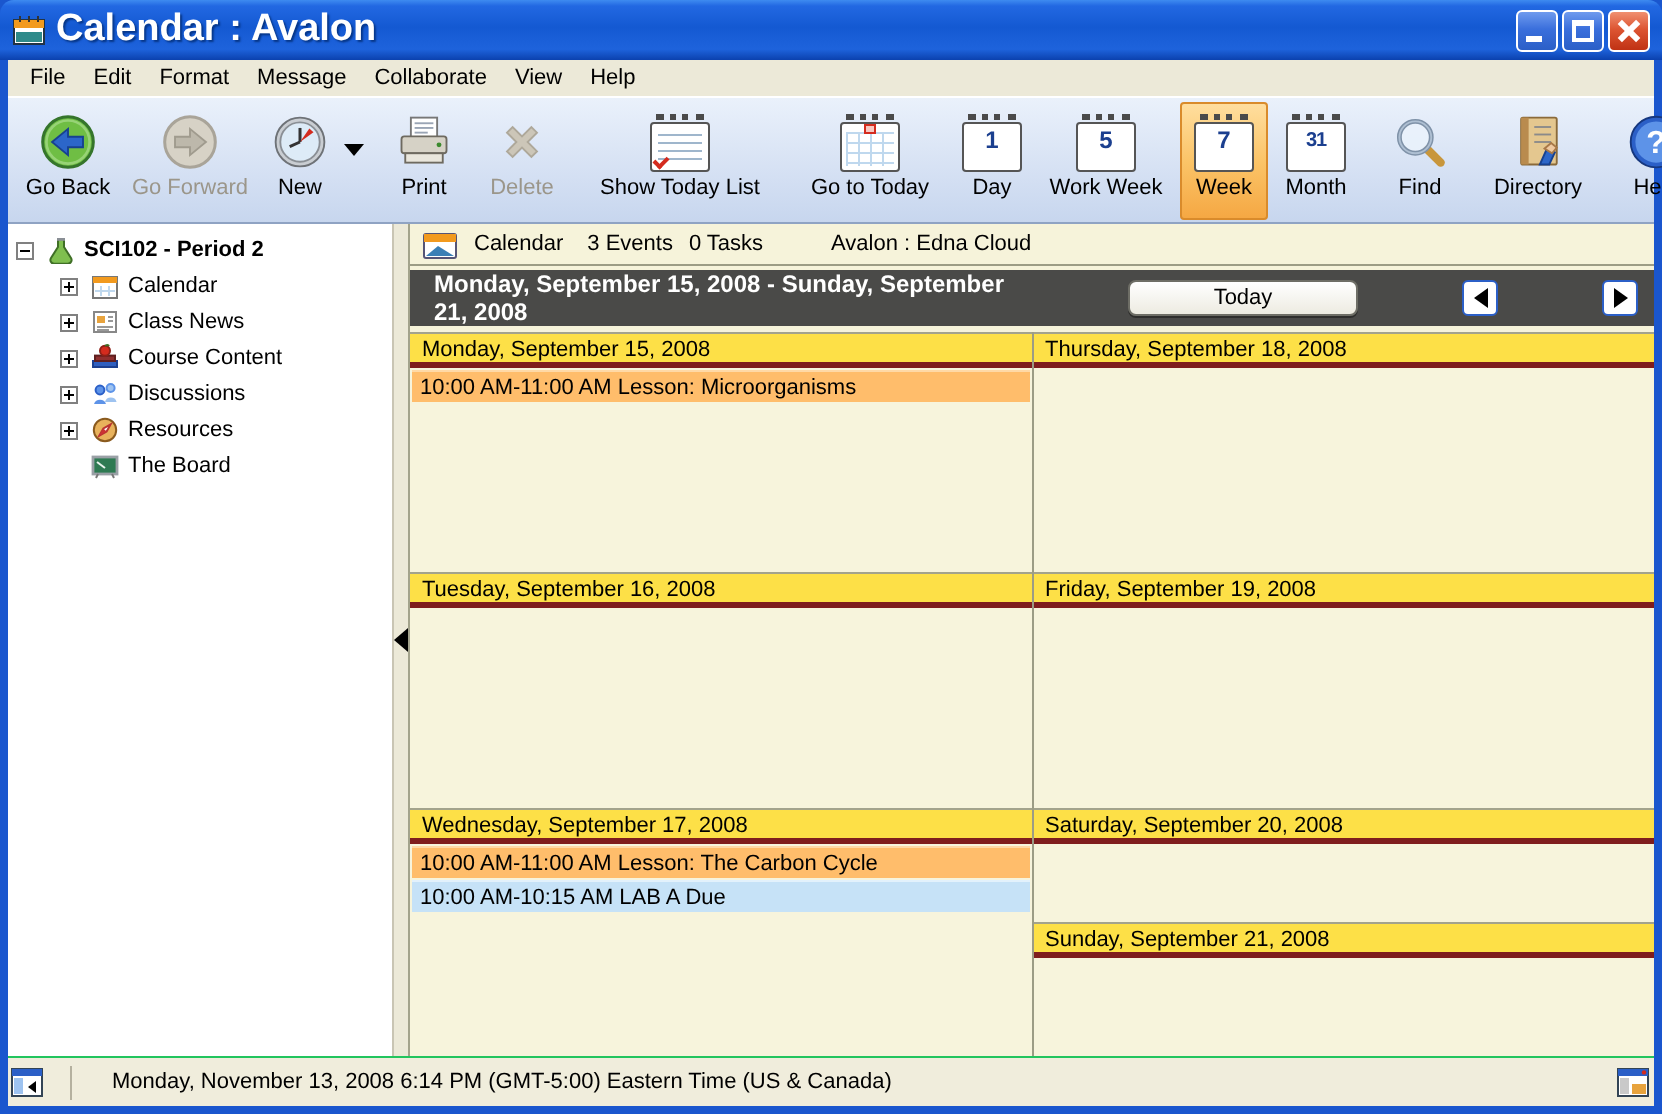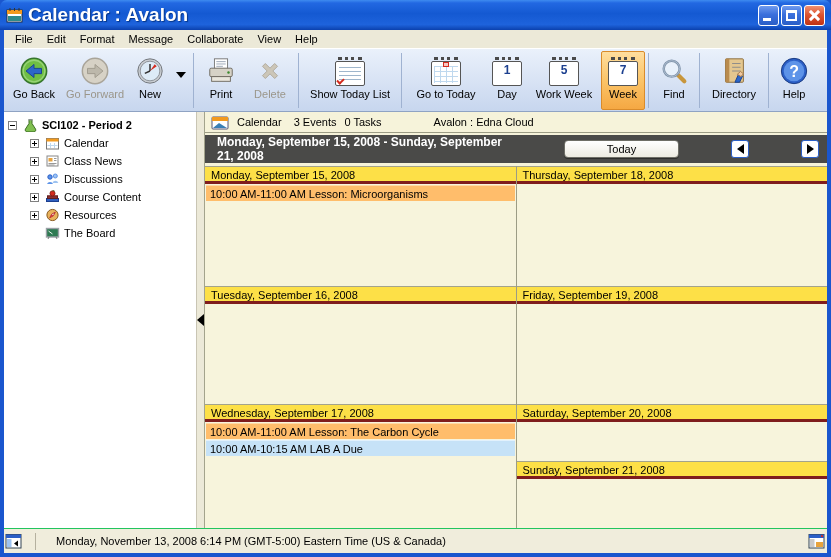--- a/index.html
+++ b/index.html
@@ -69,21 +69,21 @@
   .tree-child { padding-left:22px; margin-top:2px; }
 
   .splitter { flex:0 0 8px; background:#ECE9D8; border-left:1px solid #C9C5B4; position:relative; }
   .splitter .tri-left { position:absolute; top:50%; left:0; margin-top:-6px; width:0; height:0;
     border-top:6px solid transparent; border-bottom:6px solid transparent; border-right:7px solid #000; }
 
   .content { flex:1; display:flex; flex-direction:column; background:#F6F3DA; border-left:1px solid #A3A38C; min-width:0; }
 
   .infobar { flex:0 0 21px; display:flex; align-items:center; gap:8px; padding:0 6px; background:#F6F3DA; border-bottom:1px solid #9C9C85; }
   .infobar .ib-icon { width:18px; height:15px; }
-  .infobar .acct { margin-left:44px; }
+  .infobar .acct { margin-left:26px; }
   .infobar .cnt { margin-left:4px; }
 
   .rangebar { flex:0 0 27px; margin-top:2px; background:#4A4A48; display:flex; align-items:center; padding:0 8px 0 12px;gap:44px; }
   .rangebar .range { color:#fff; font-weight:bold; font-size:12px; flex:1; }
   .today-btn { width:115px; height:18px; background:linear-gradient(180deg,#FFFFFF,#EDEBE1); border:1px solid #6E6E66;
     border-radius:4px; font-size:11px; text-align:center; line-height:16px; box-shadow:0 1px 0 #2E2E2C; }
   .nav-btn { width:18px; height:18px; margin-left:8px; background:#fff; border:1px solid #2B5FC7; border-radius:3px;
     display:flex; align-items:center; justify-content:center; }
   .nav-tri-left { width:0; height:0; border-top:5px solid transparent; border-bottom:5px solid transparent; border-right:7px solid #000; }
   .nav-tri-right { width:0; height:0; border-top:5px solid transparent; border-bottom:5px solid transparent; border-left:7px solid #000; }
@@ -260,20 +260,29 @@
     <div class="tbtn selected" style="min-width:44px">
       <span class="ico">
         <span class="calicon">
             <span class="rings"></span>
             <span class="frame"><span class="band"></span><span class="num">7</span></span>
           </span>
       </span>
       <span class="lbl">Week</span>
     </div>
 
+    <div class="tbtn" style="min-width:48px">
+      <span class="ico">
+        <span class="calicon small-num">
+            <span class="rings"></span>
+            <span class="frame"><span class="band"></span><span class="num">31</span></span>
+          </span>
+      </span>
+      <span class="lbl">Month</span>
+    </div>
 
     <div class="tsep"></div>
 
     <div class="tbtn" style="min-width:44px">
       <span class="ico">
         <svg width="30" height="30" viewBox="0 0 32 32">
           <line x1="20" y1="20" x2="27" y2="27" stroke="#C8963C" stroke-width="4.5" stroke-linecap="round"></line>
           <circle cx="13.5" cy="13.5" r="8.5" fill="#EAF2FB" fill-opacity=".85" stroke="#7F92A8" stroke-width="2.6"></circle>
           <circle cx="13.5" cy="13.5" r="8.5" fill="none" stroke="#AEBFD2" stroke-width="1"></circle>
         </svg>
@@ -345,37 +354,37 @@
             <line x1="8.5" y1="6.5" x2="11" y2="6.5" stroke="#999"></line>
           <line x1="3" y1="9.5" x2="11" y2="9.5" stroke="#999"></line>
             <line x1="3" y1="11" x2="9" y2="11" stroke="#999"></line>
         </svg>
         <span>Class News</span>
       </div>
 
       <div class="tree-row tree-child">
         <span class="pm plus"></span>
         <svg class="ti" viewBox="0 0 14 14">
+          <rect x="1" y="8.5" width="12" height="3" fill="#2F5FBF" stroke="#1C3F8F"></rect>
+          <rect x="2" y="5.8" width="10" height="2.7" fill="#8F2F2F" stroke="#5F1F1F"></rect>
+          <circle cx="7" cy="3.4" r="2.5" fill="#D42B1E" stroke="#8F1F16"></circle>
+          <path d="M7 1 q1.5 -1 2 0" stroke="#3F6F26" fill="none"></path>
+        </svg>
+        <span>Course Content</span>
+      </div>
+
+      <div class="tree-row tree-child">
+        <span class="pm plus"></span>
+        <svg class="ti" viewBox="0 0 14 14">
           <circle cx="4.5" cy="5" r="2.2" fill="#5D93E8" stroke="#2B5FC7"></circle>
           <circle cx="9.8" cy="4" r="2" fill="#9EC3F0" stroke="#5D93E8"></circle>
           <path d="M1.5 12 a3.2 3.2 0 0 1 6 0 z" fill="#5D93E8"></path>
           <path d="M7 11 a3 3 0 0 1 5.8 0 z" fill="#9EC3F0"></path>
         </svg>
         <span>Discussions</span>
-      </div>
-
-      <div class="tree-row tree-child">
-        <span class="pm plus"></span>
-        <svg class="ti" viewBox="0 0 14 14">
-          <rect x="1" y="8.5" width="12" height="3" fill="#2F5FBF" stroke="#1C3F8F"></rect>
-          <rect x="2" y="5.8" width="10" height="2.7" fill="#8F2F2F" stroke="#5F1F1F"></rect>
-          <circle cx="7" cy="3.4" r="2.5" fill="#D42B1E" stroke="#8F1F16"></circle>
-          <path d="M7 1 q1.5 -1 2 0" stroke="#3F6F26" fill="none"></path>
-        </svg>
-        <span>Course Content</span>
       </div>
 
       <div class="tree-row tree-child">
         <span class="pm plus"></span>
         <svg class="ti" viewBox="0 0 14 14">
           <circle cx="7" cy="7" r="5.6" fill="#E8B25C" stroke="#8A5A1E"></circle>
           <path d="M4.2 9.8 L6.2 6.2 L9.8 4.2 L7.8 7.8 Z" fill="#fff" stroke="#B33"></path>
           <path d="M4.2 9.8 L6.2 6.2 L7.8 7.8 Z" fill="#C33"></path>
         </svg>
         <span>Resources</span>

